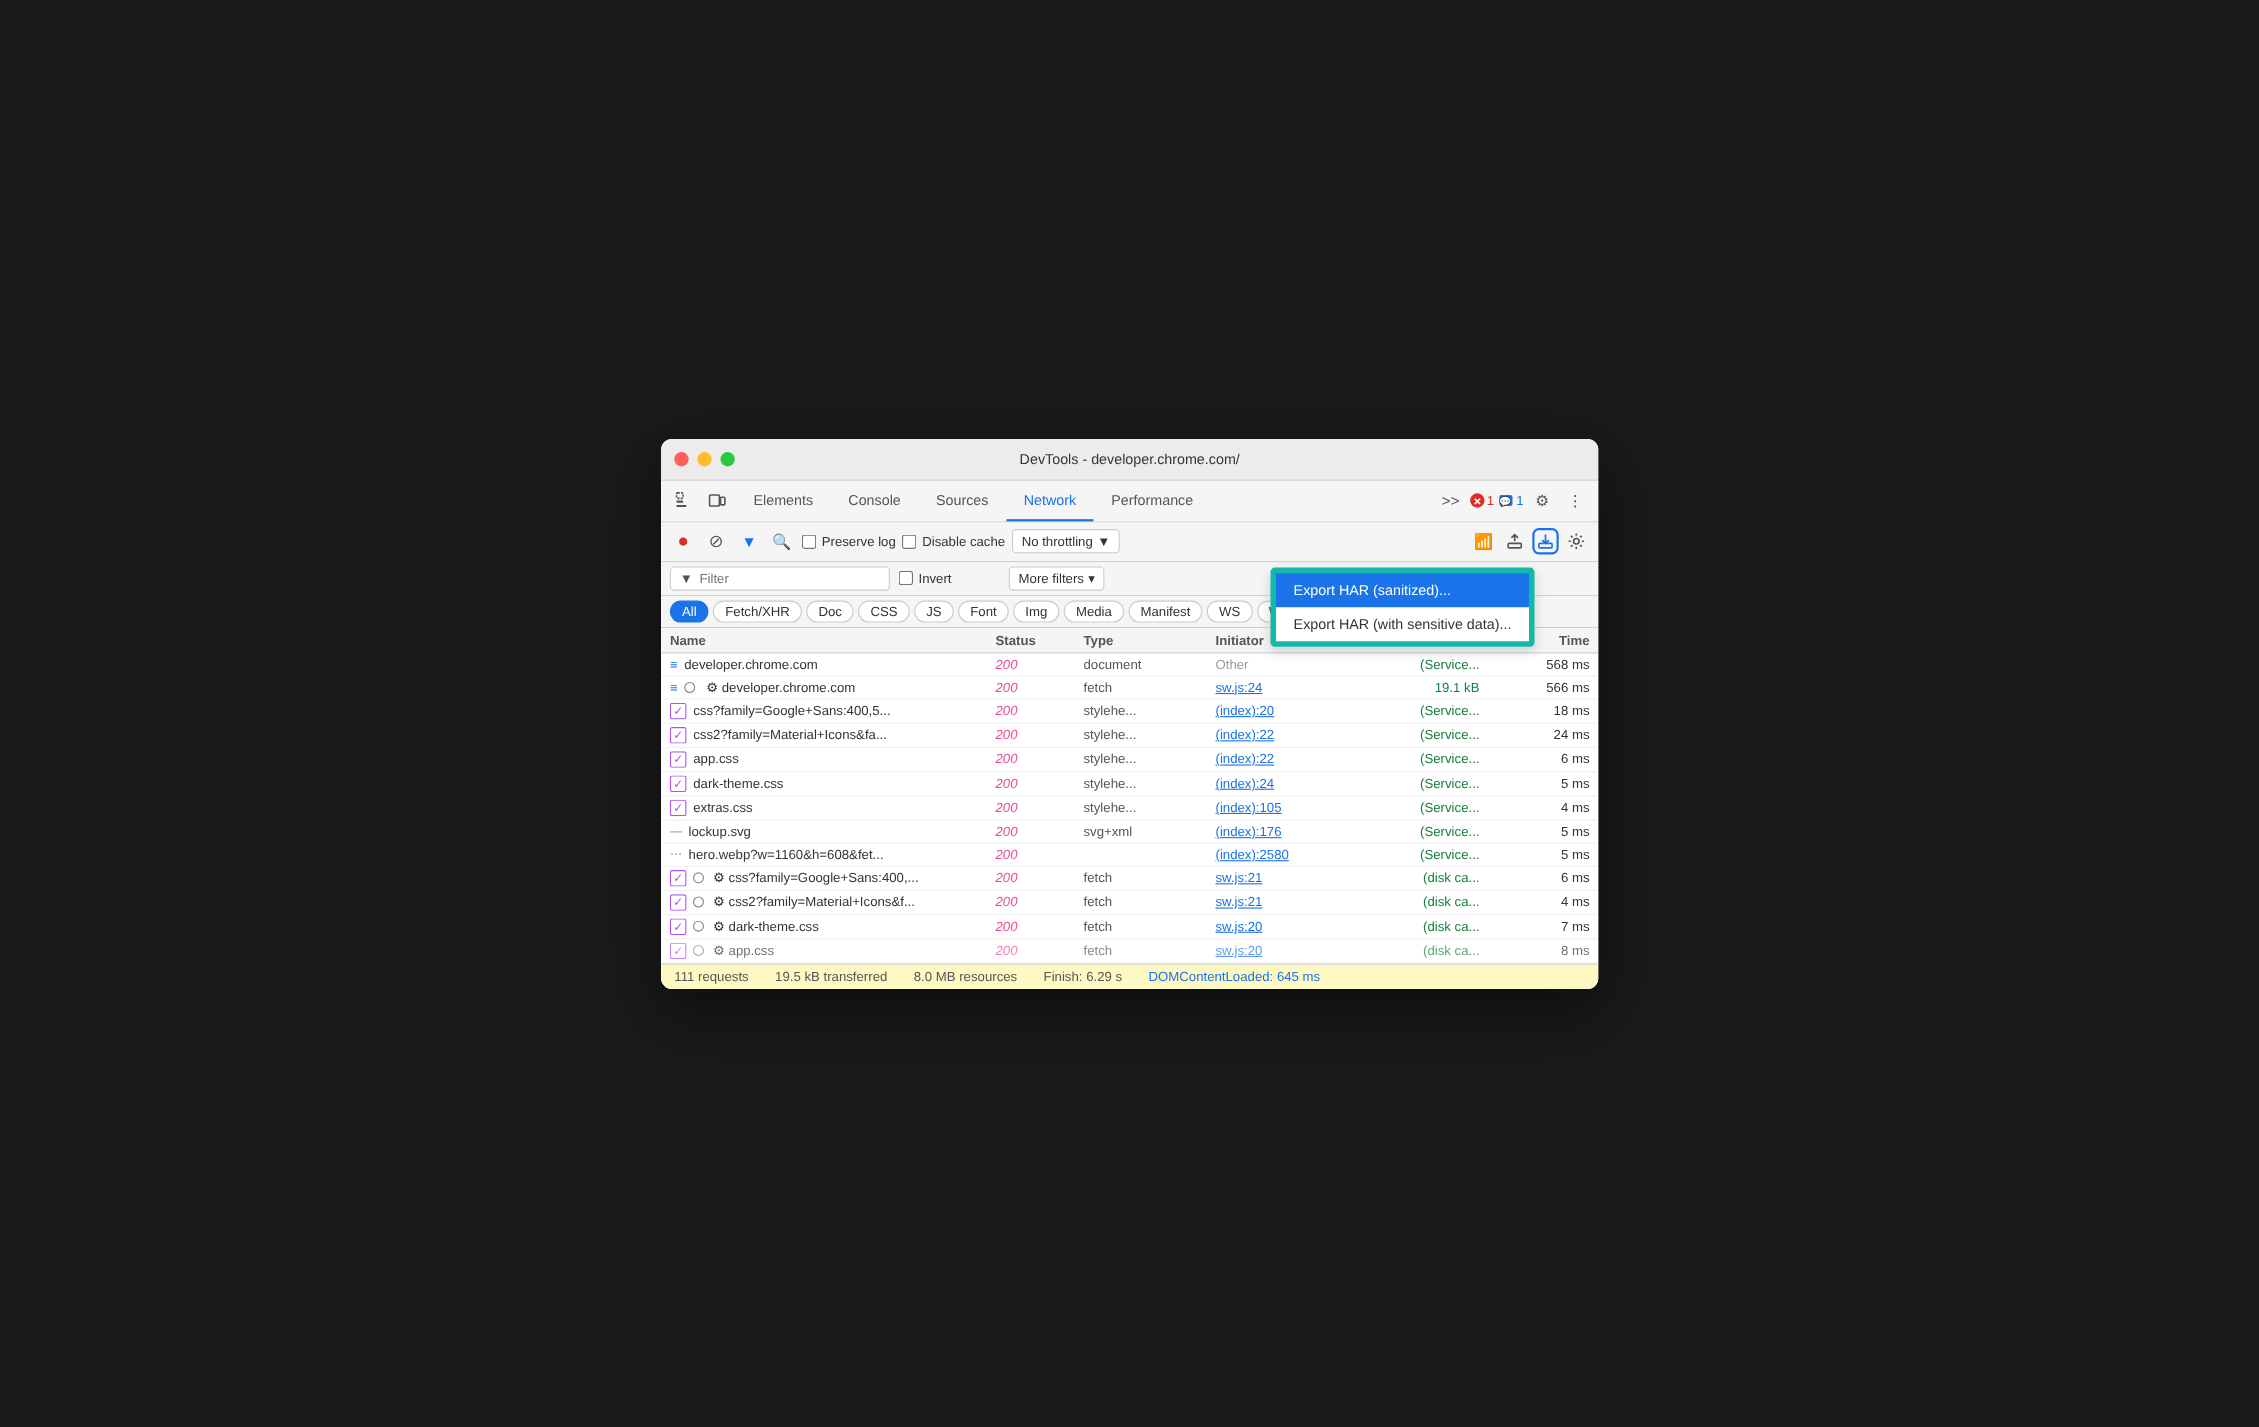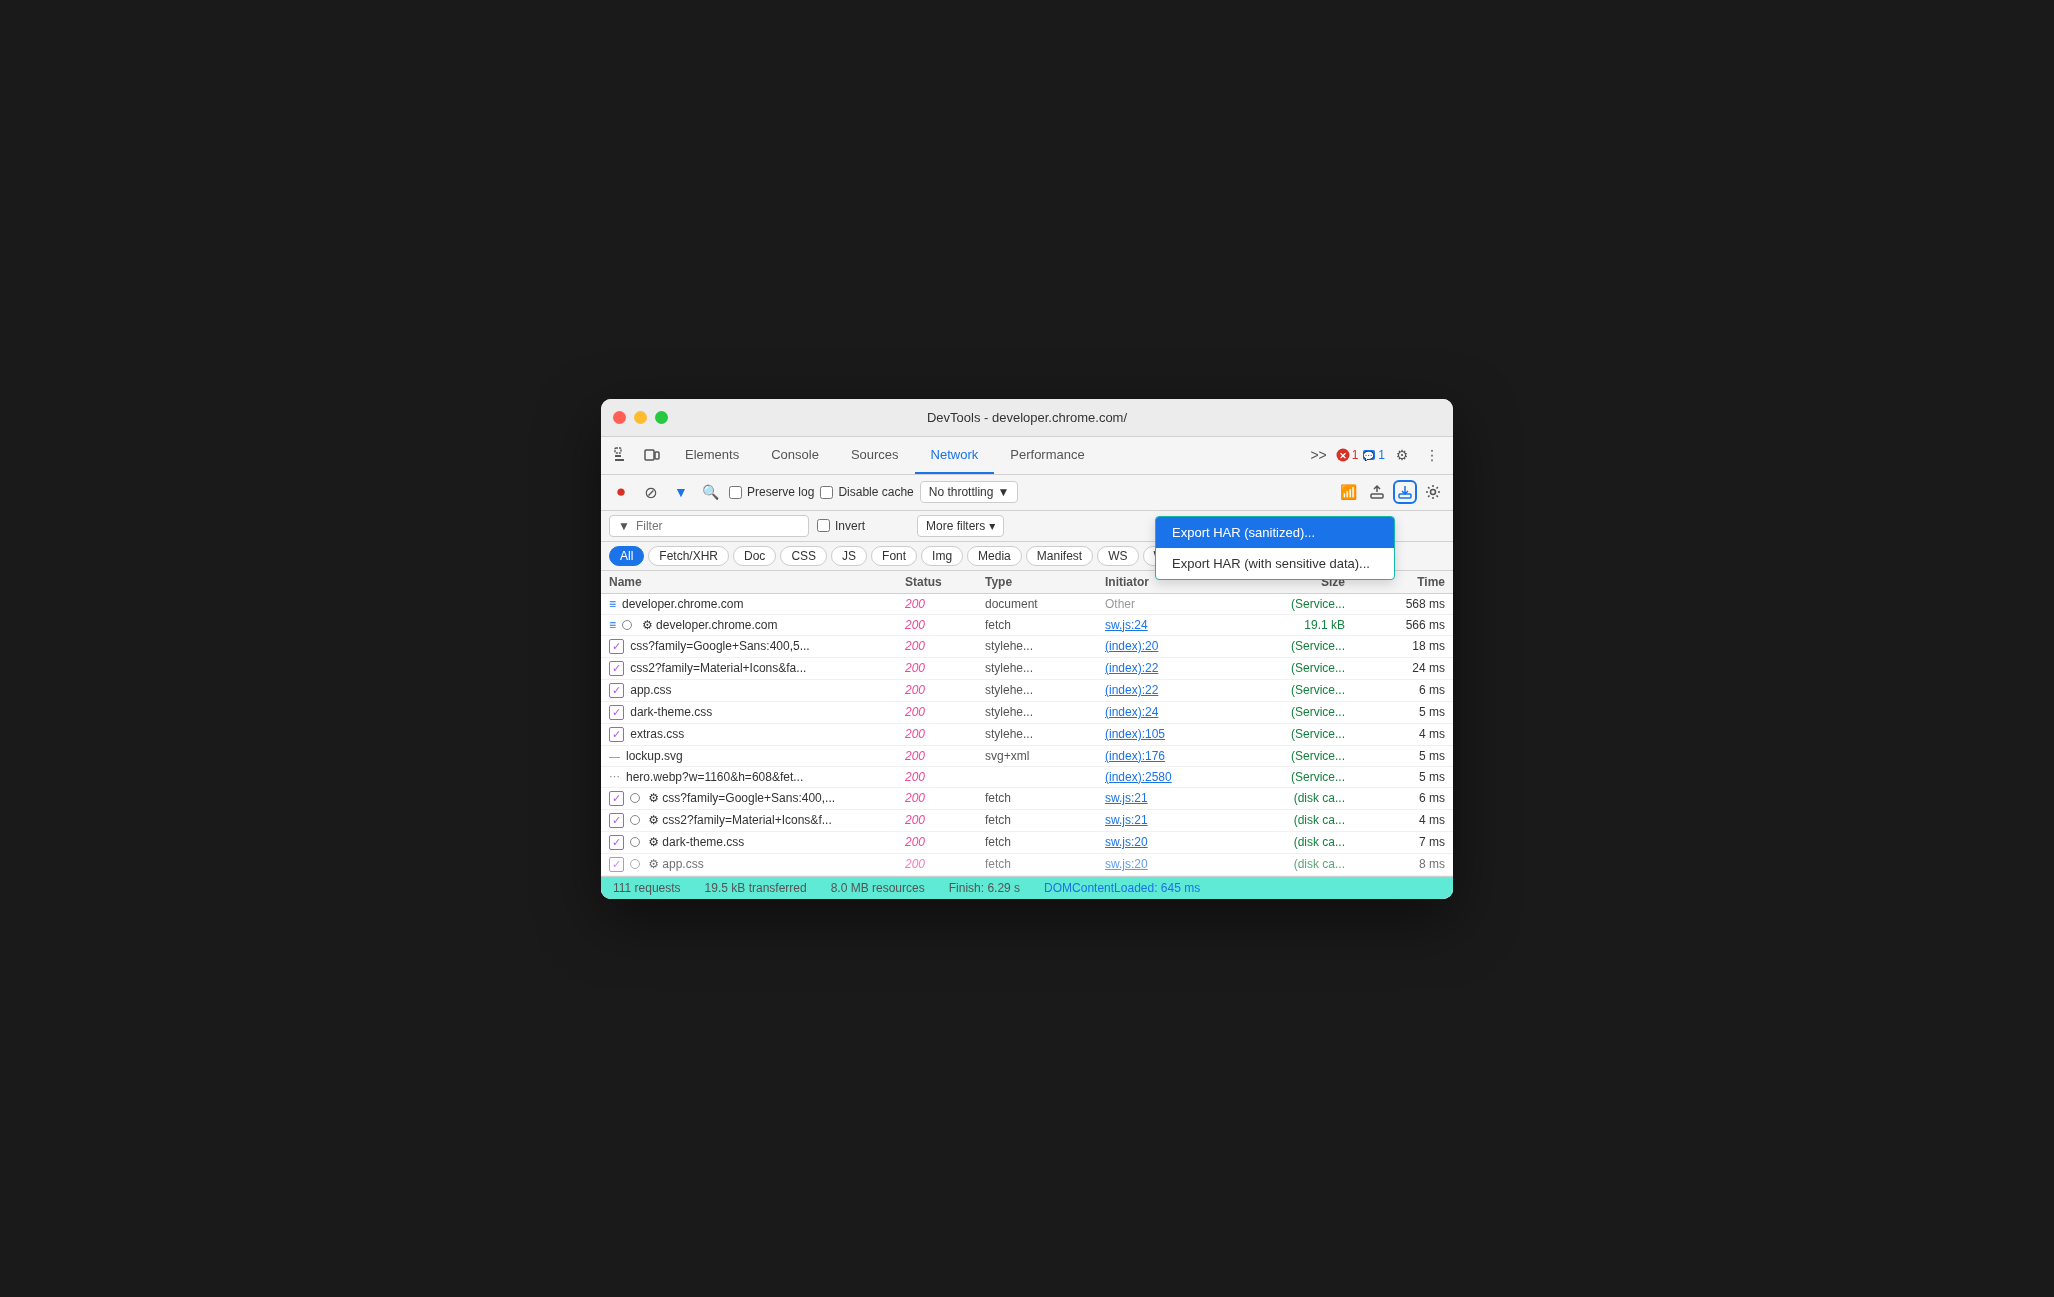--- a/index.html
+++ b/index.html
@@ -263,40 +263,40 @@
       white-space: nowrap;
     }
     .row-status { color: #ec4899; font-style: italic; }
     .row-type { color: #555; }
     .row-initiator { color: #1a73e8; text-decoration: underline; cursor: pointer; }
     .row-initiator.gray { color: #999; text-decoration: none; cursor: default; }
     .row-size { color: #15803d; text-align: right; }
     .row-time { color: #333; text-align: right; }
     
     .status-bar {
-      background: #5eead4;
+      background: #fef9c3;
       border-top: 1px solid #d0d0d0;
       padding: 4px 12px;
       display: flex;
       align-items: center;
       gap: 24px;
       font-size: 12px;
       color: #555;
     }
     .status-dom {
       color: #1a73e8;
       font-weight: 500;
     }
     
     .dropdown-popup {
       position: absolute;
       top: 36px;
       right: 50px;
       background: white;
-      border: 1px solid #14b8a6;
+      border: 5px solid #14b8a6;
       border-radius: 4px;
       box-shadow: 0 4px 12px rgba(0,0,0,0.15);
       z-index: 100;
       min-width: 240px;
       overflow: hidden;
     }
     .dropdown-item {
       padding: 8px 16px;
       font-size: 13px;
       cursor: pointer;

